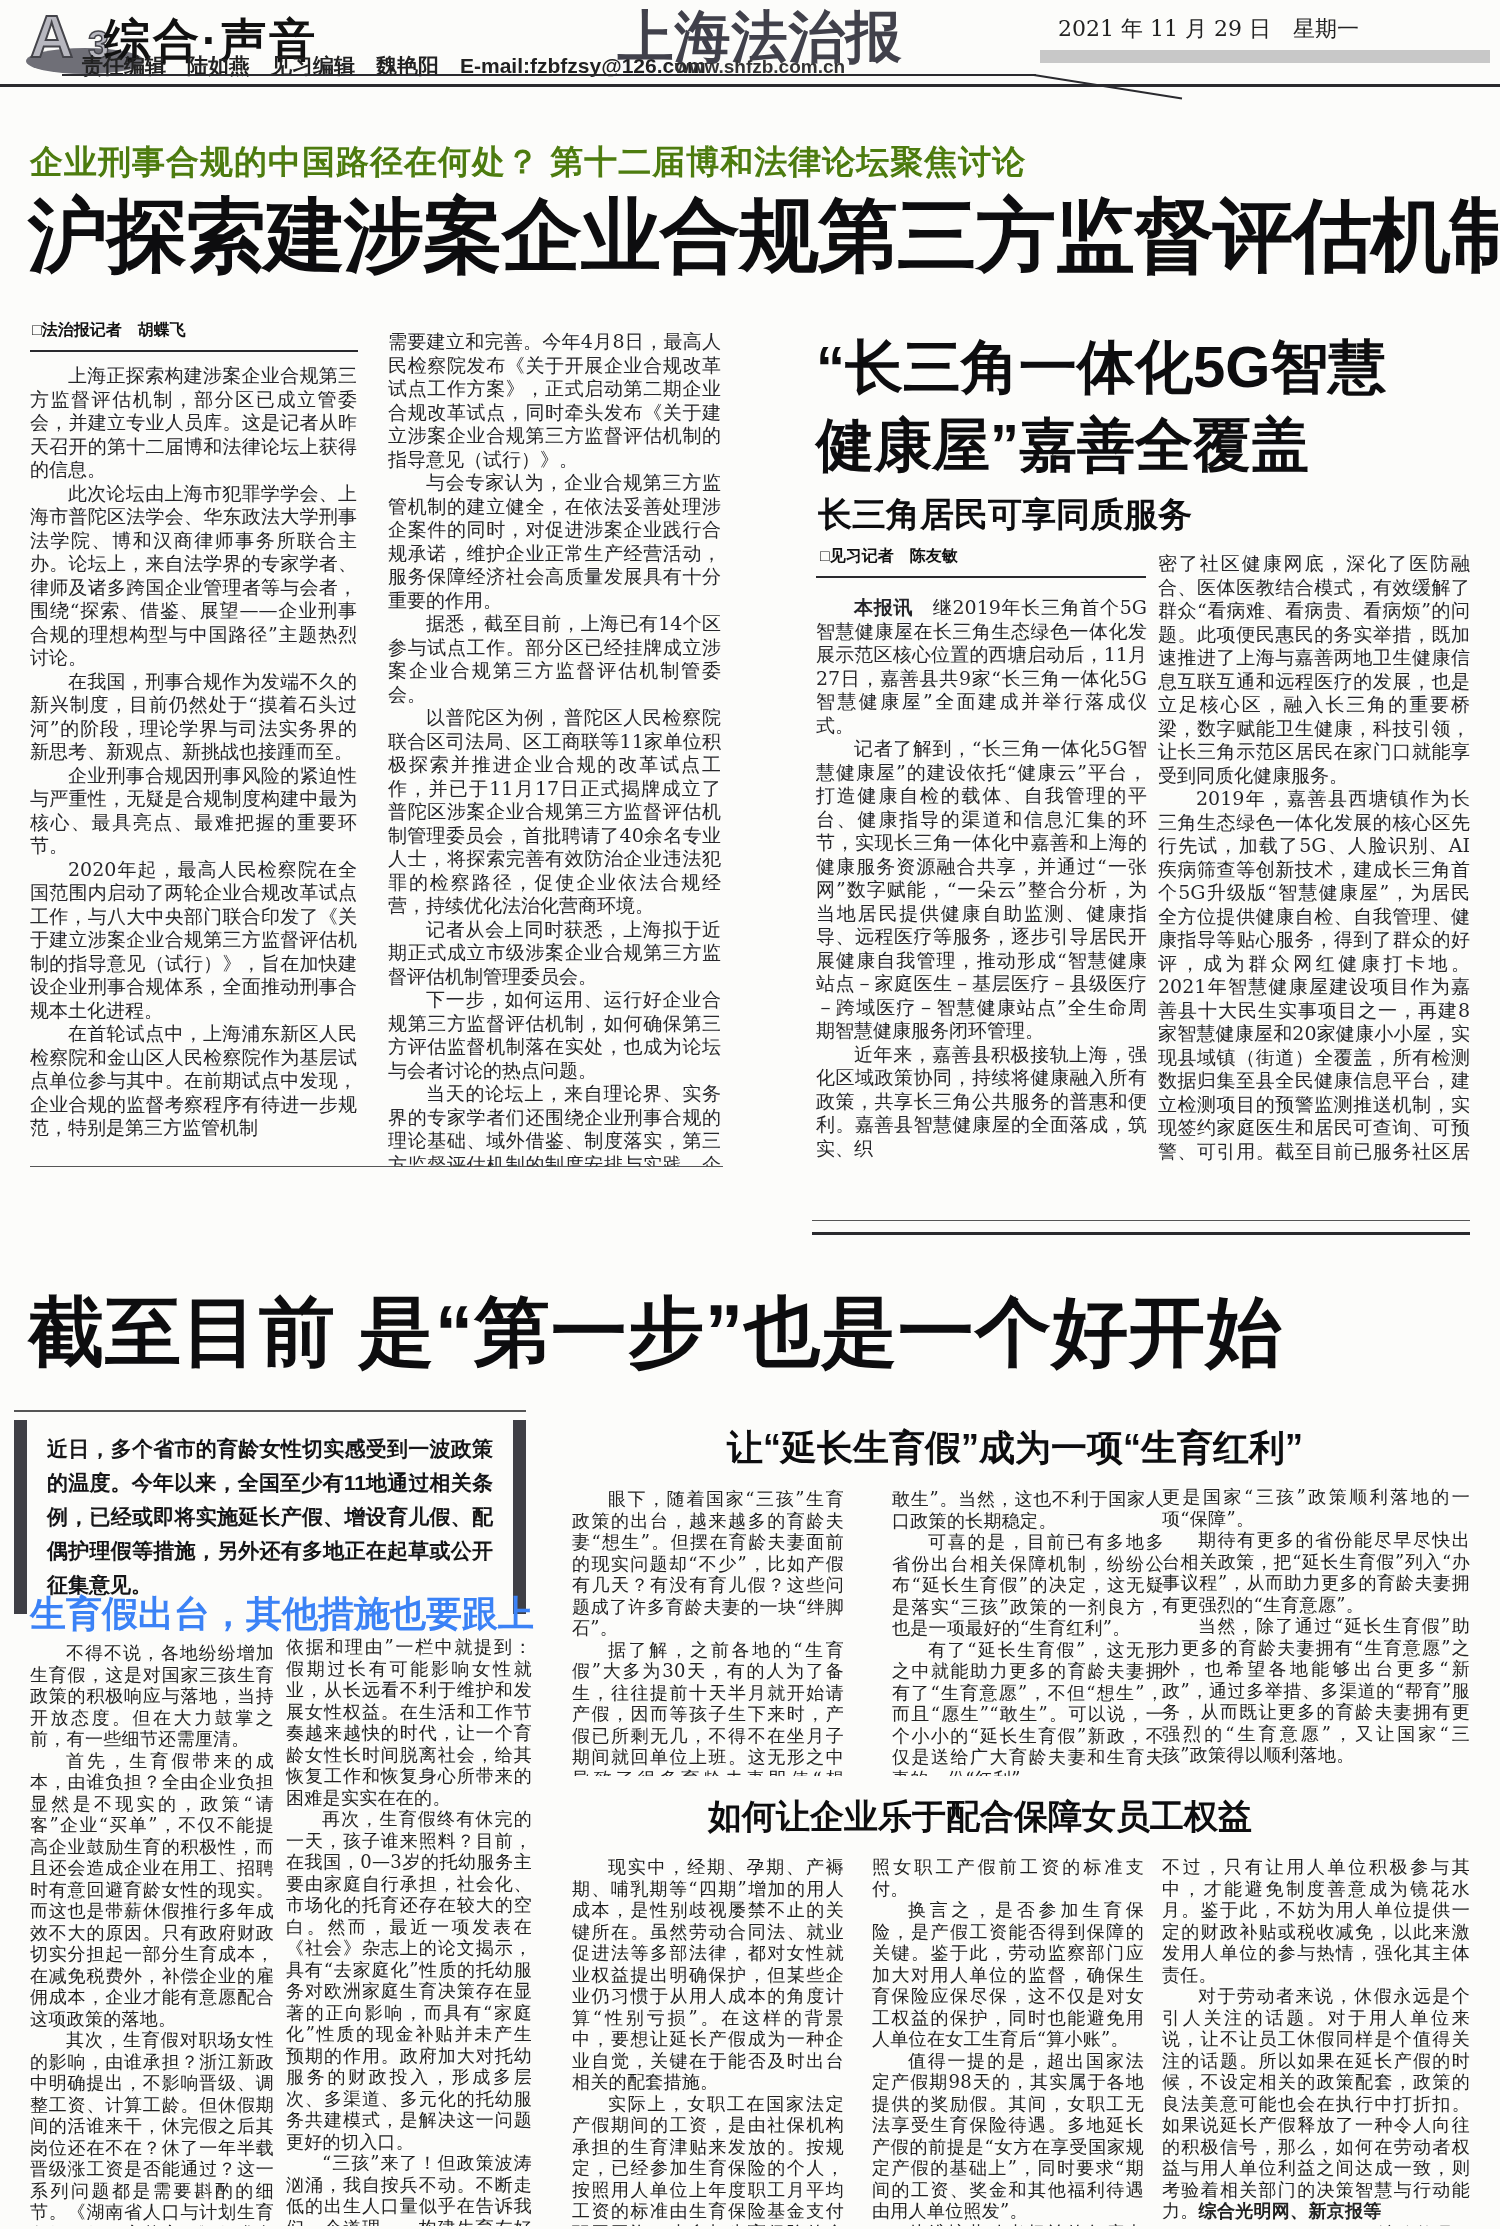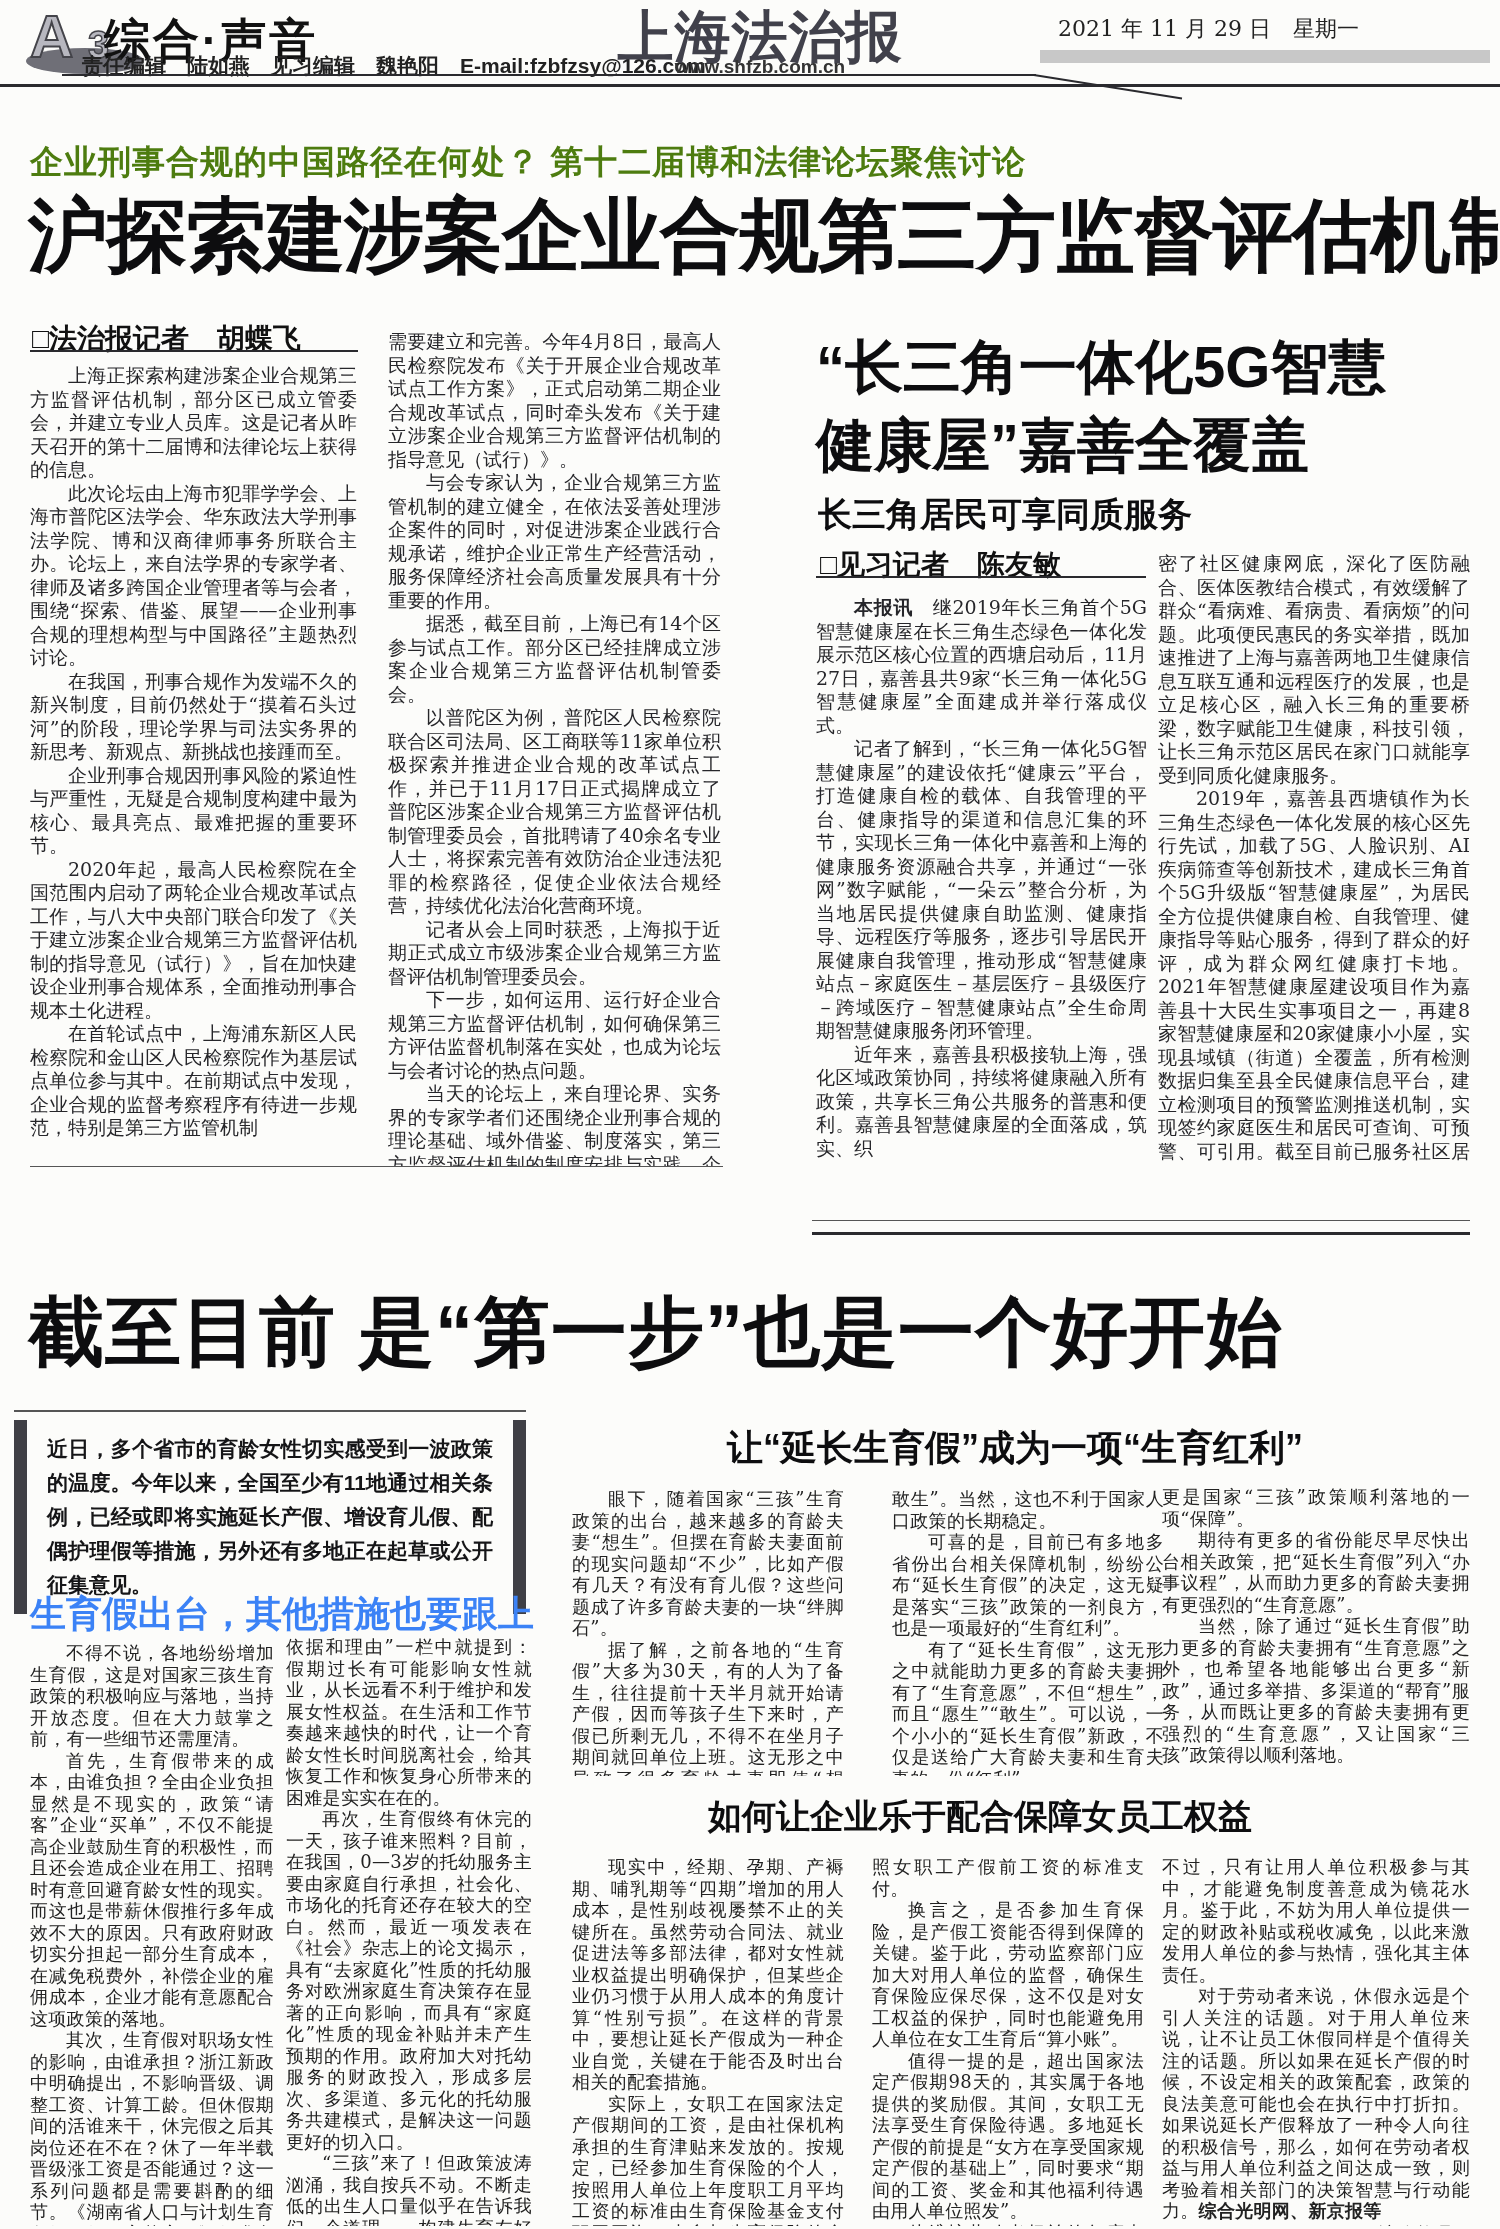--- a/index.html
+++ b/index.html
@@ -17,21 +17,21 @@
   .section-title{left:104px;top:10px;font-size:46px;font-weight:900;letter-spacing:3px;color:#111;}
   .editors{left:82px;top:52px;font-size:21px;font-weight:700;color:#222;}
   .masthead{left:600px;top:0px;width:320px;text-align:center;font-size:56px;font-weight:900;
             color:#41414b;letter-spacing:1px;}
   .website{left:600px;top:56px;width:320px;text-align:center;font-size:19px;font-weight:700;color:#333;}
   .dateline{left:1058px;top:14px;font-size:22px;color:#222;}
   .grey-bar{left:1040px;top:50px;width:450px;height:13px;background:#c8c8c8;}
   
   .kicker{left:30px;top:140px;font-size:33px;font-weight:900;color:#4d7c0f;letter-spacing:1px;white-space:nowrap;}
   .headline1{left:28px;top:188px;font-size:80px;font-weight:900;color:#0d0d0f;letter-spacing:-1px;white-space:nowrap;line-height:1.2;}
-  .byline{font-size:28px;font-weight:700;color:#111;}
+  .byline{font-size:16px;font-weight:700;color:#111;}
   .bodycol{position:absolute;overflow:hidden;text-align:justify;}
   .body-main{font-size:19px;line-height:23.5px;}
   .para{margin:0;text-indent:2em;}
   .flush .para:first-child{text-indent:0;}
   
   .headline2{left:816px;top:328px;width:560px;font-size:58px;line-height:78px;font-weight:900;color:#0d0d0f;white-space:nowrap;}
   .subhead2{left:818px;top:492px;font-size:34px;font-weight:800;color:#0d0d0f;white-space:nowrap;}
   
   .headline3{left:28px;top:1282px;font-size:76px;font-weight:900;color:#0d0d0f;letter-spacing:1px;white-space:nowrap;}
   .intro-box{left:14px;top:1420px;width:446px;border-left:13px solid #3f3f45;border-right:13px solid #3f3f45;

